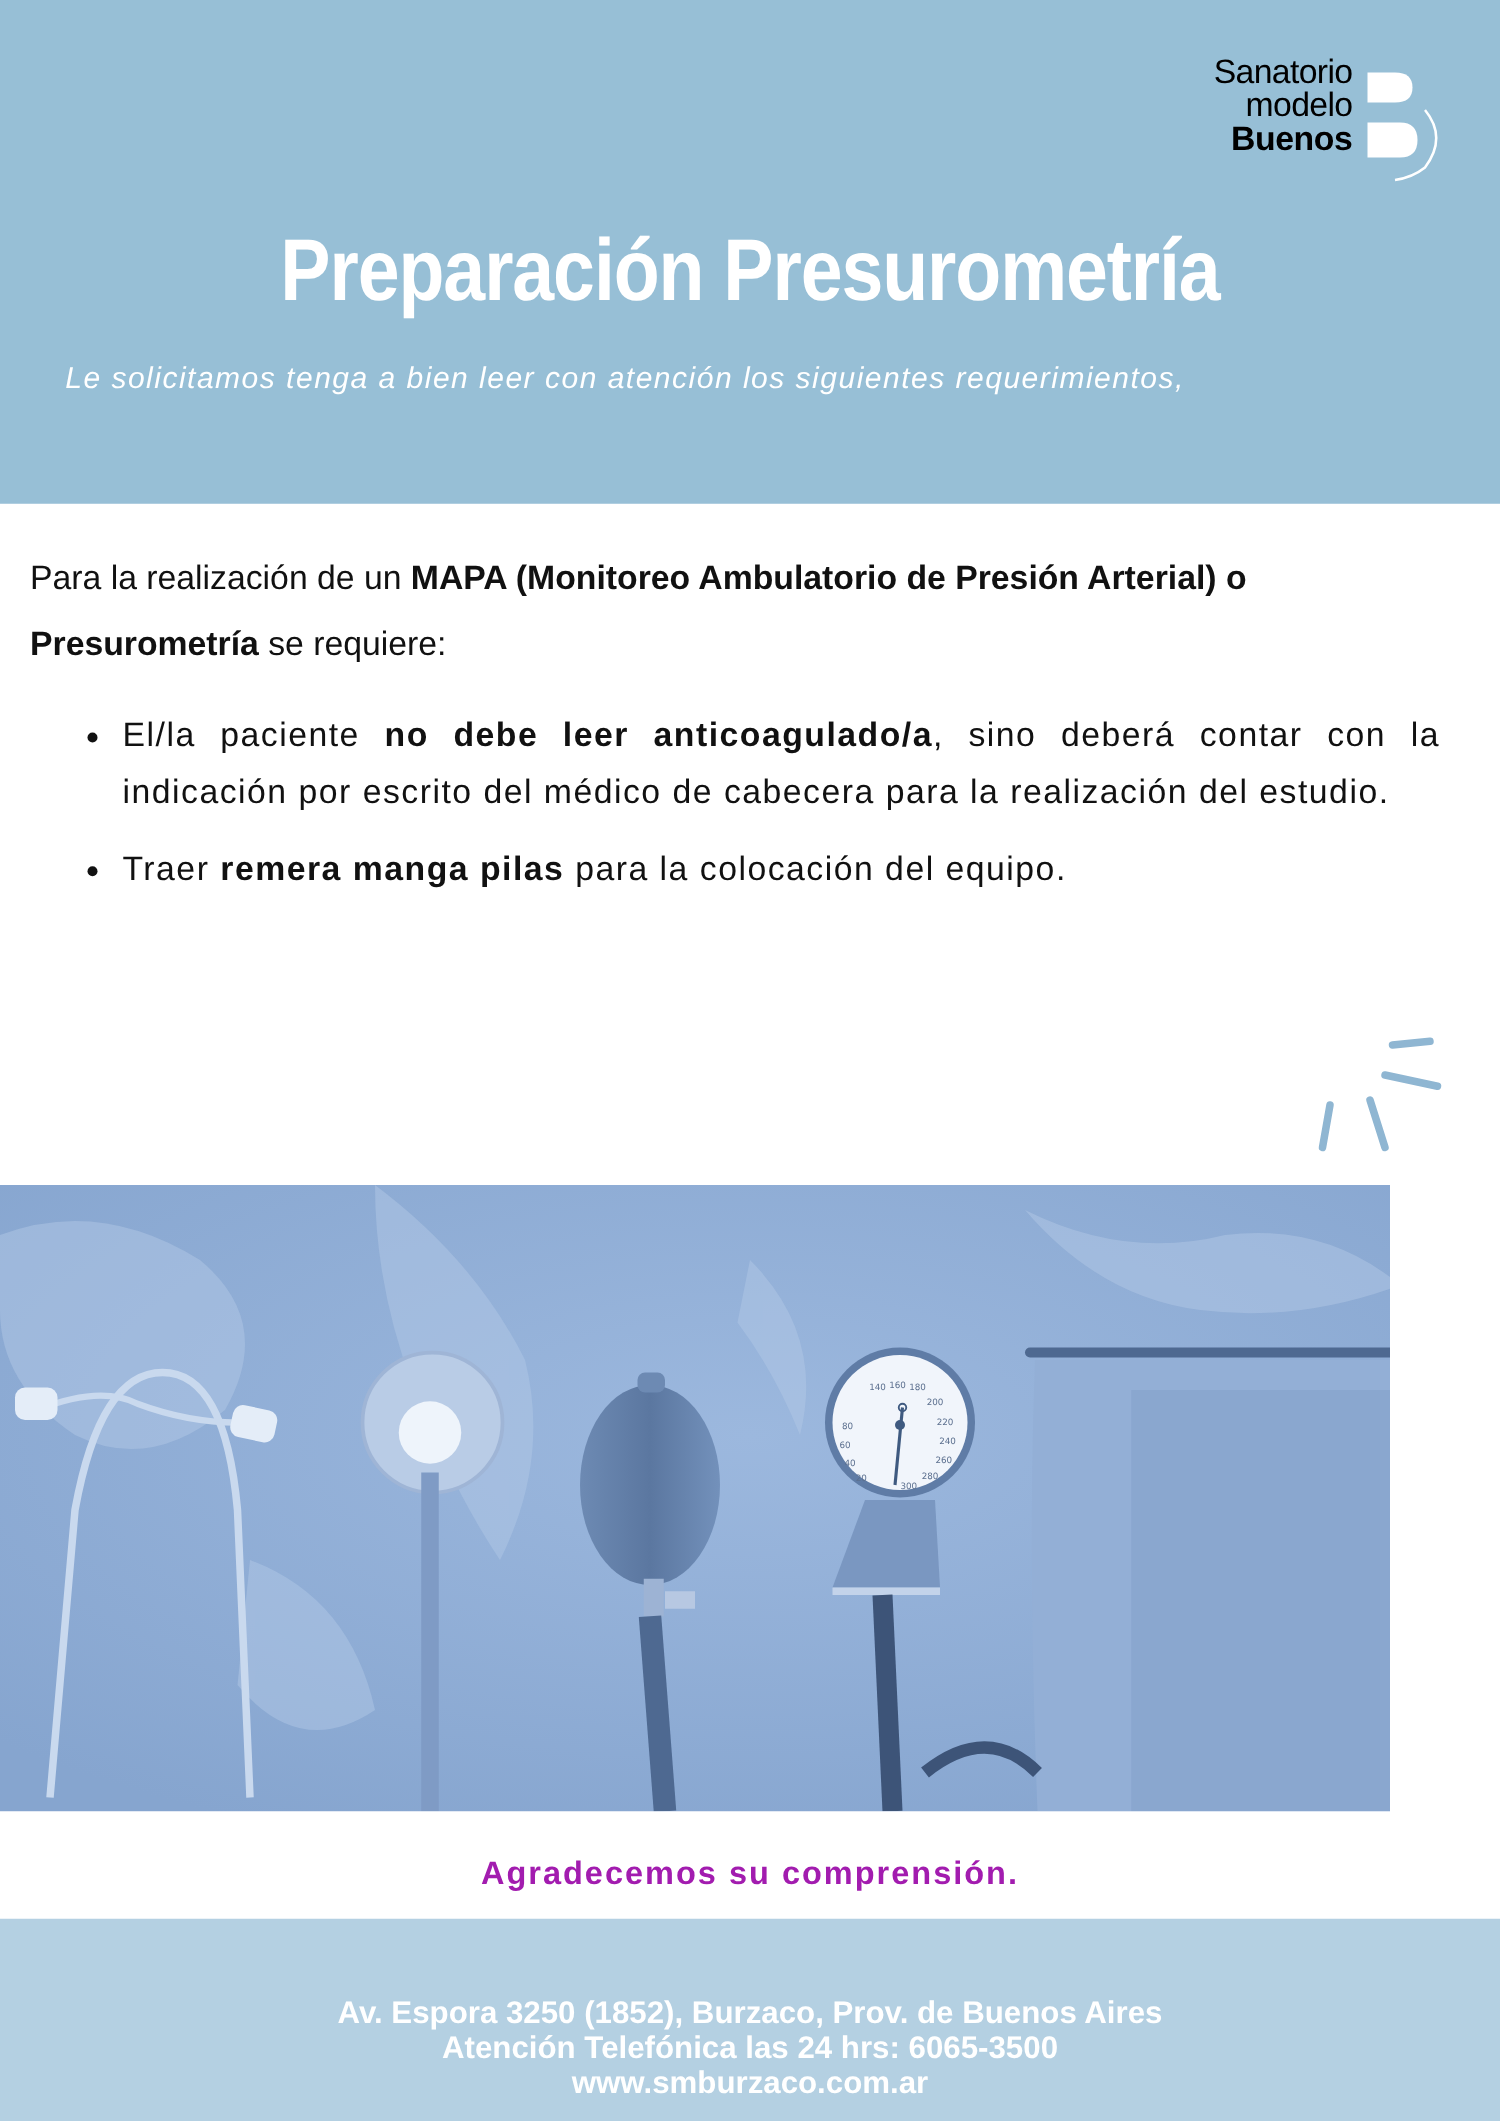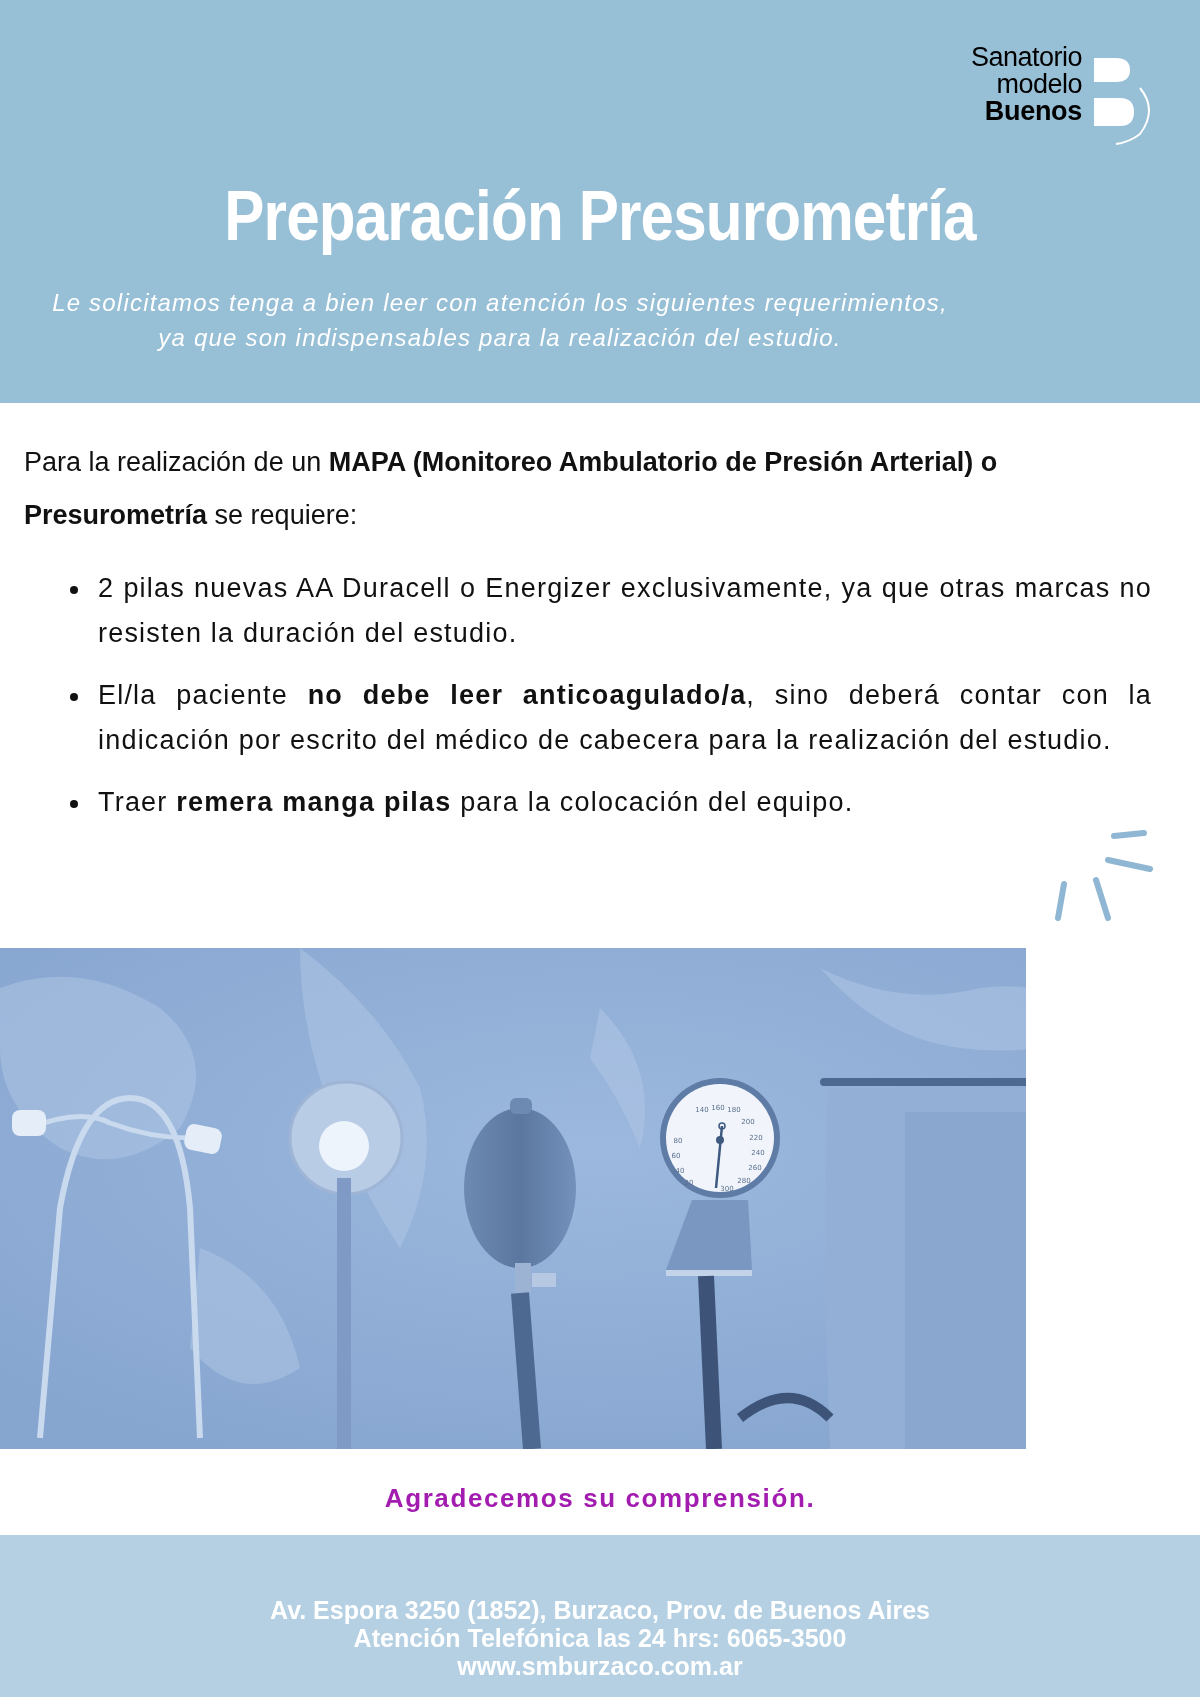--- a/index.html
+++ b/index.html
@@ -49,21 +49,21 @@
   .req-item::before {
     content: ""; position: absolute; left: 0; top: 20px; width: 8px; height: 8px;
     border-radius: 50%; background: #111;
   }
   .req-item b { font-weight: 700; }
 
   .sparkle { position: absolute; left: 1052px; top: 826px; width: 110px; height: 100px; }
 
   
   .photo {
-    position: absolute; left: 0; top: 948px; width: 1026px; height: 501px;
+    position: absolute; left: 0; top: 948px; width: 1112px; height: 501px;
     background: #8fadd5; overflow: hidden;
   }
   .photo svg { display: block; }
 
   
   .thanks {
     position: absolute; left: 0; top: 1483px; width: 1200px; text-align: center;
     font-size: 26px; font-weight: 700; color: #a21caf; letter-spacing: 1.6px;
   }
 
@@ -89,32 +89,28 @@
     </div>
     <svg class="logo-mark" viewBox="0 0 70 96">
       <path d="M4 8 H26 Q40 8 40 20 Q40 32 26 32 H4 Z" fill="#ffffff"></path>
       <path d="M4 48 H30 Q44 48 44 62 Q44 76 30 76 H4 Z" fill="#ffffff"></path>
       <path d="M50 38 Q68 60 50 84 Q40 92 26 94" fill="none" stroke="#ffffff" stroke-width="2"></path>
     </svg>
   </div>
   <h1 class="title">Preparación Presurometría</h1>
   <p class="subtitle">
     <span>Le solicitamos tenga a bien leer con atención los siguientes requerimientos,</span><br>
-    <span>ya que son indispensables para la realización del estudio.</span>
   </p>
 </header>
 
 <p class="intro">
   <span>Para la realización de un </span><b>MAPA (Monitoreo Ambulatorio de Presión Arterial) o Presurometría</b><span> se requiere:</span>
 </p>
 
 <ul class="req-list">
-  <li class="req-item">
-    <span>2 pilas nuevas AA Duracell o Energizer exclusivamente, ya que otras marcas no resisten la duración del estudio.</span><b></b><span></span>
-  </li>
   <li class="req-item">
     <span>El/la paciente </span><b>no debe leer anticoagulado/a</b><span>, sino deberá contar con la indicación por escrito del médico de cabecera para la realización del estudio.</span>
   </li>
   <li class="req-item">
     <span>Traer </span><b>remera manga pilas</b><span> para la colocación del equipo.</span>
   </li>
 </ul>
 
 <svg class="sparkle" viewBox="0 0 110 100">
   <g stroke="#8fb6d2" stroke-width="6" stroke-linecap="round" fill="none">

